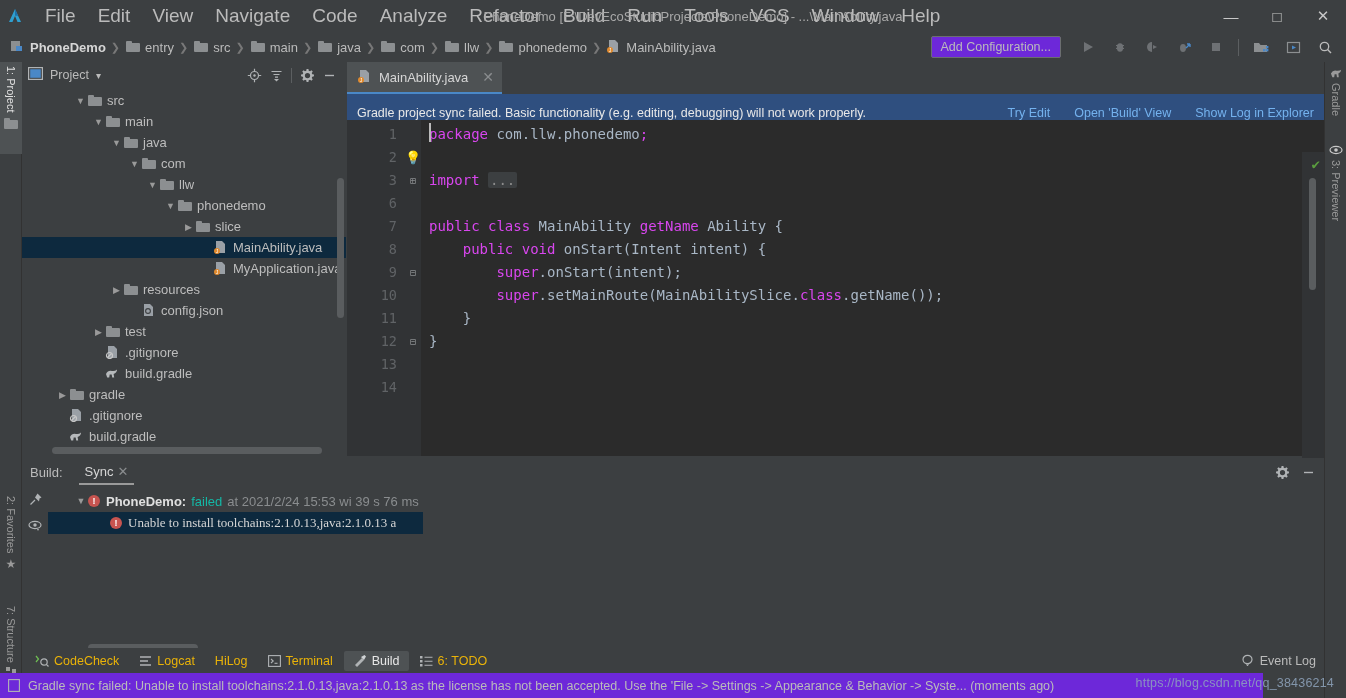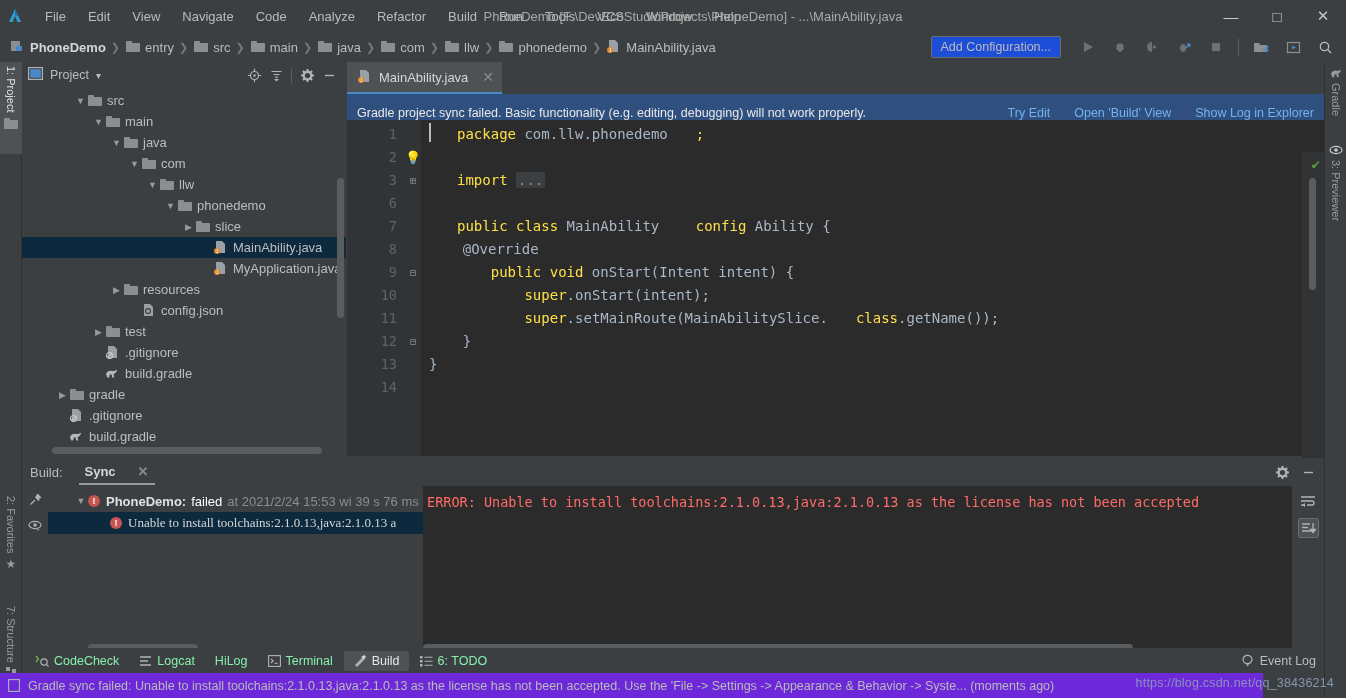--- a/index.html
+++ b/index.html
@@ -13,42 +13,42 @@
   }
   #app{ position:relative; width:1346px; height:698px; background:#3c3f41; }
 
   
   .titlebar{
     position:absolute; left:0; top:0; width:1346px; height:32px;
     background:#3c3f41; display:flex; align-items:center;
   }
   .logo{ width:30px; height:32px; display:flex; align-items:center; justify-content:center;}
   .menu{ display:flex; align-items:center; gap:0px; margin-left:4px;}
-  .menu-item{ padding:4px 11px; color:#bbbbbb; font-size:13px; cursor:default; white-space:nowrap;text-align:right;}
+  .menu-item{ padding:4px 11px; color:#bbbbbb; font-size:19px; cursor:default; white-space:nowrap;text-align:right;}
   .win-title{
     position:absolute; left:0; top:0; width:1346px; height:32px;
     display:flex; align-items:center; justify-content:center;
     color:#a9a9a9; font-size:13px; pointer-events:none;
   }
   .win-title span{ margin-left:40px; }
   .win-btns{ position:absolute; right:0; top:0; height:32px; display:flex; align-items:center; }
   .win-btn{ width:46px; height:32px; display:flex; align-items:center; justify-content:center; color:#c8c8c8; font-size:15px;}
 
   
   .navbar{
     position:absolute; left:0; top:32px; width:1346px; height:30px;
     background:#3c3f41; display:flex; align-items:center; padding-left:10px;
   }
   .crumb{ display:flex; align-items:center; color:#bbbbbb; font-size:13px; white-space:nowrap;}
   .crumb .chev{ color:#787878; margin:0 5px; font-size:11px;}
   .crumb .txt{ margin-left:4px; }
   .crumb.bold .txt{ font-weight:bold; color:#d6d6d6;}
   .navbar-right{ position:absolute; right:6px; top:0; height:30px; display:flex; align-items:center; gap:2px;}
   .addcfg{
-    border:1px solid #6b6e70; background:#1d4ed8; color:#bbbbbb;
+    border:1px solid #6b6e70; background:#6d28d9; color:#bbbbbb;
     font-size:12.5px; padding:3px 9px; border-radius:2px; margin-right:10px;
     font-family:"Liberation Sans", sans-serif;
   }
   .tbtn{ width:30px; height:26px; display:flex; align-items:center; justify-content:center; border-radius:3px;}
   .tsep{ width:1px; height:17px; background:#5c5f61; margin:0 5px;}
 
   
   .leftstrip{
     position:absolute; left:0; top:62px; width:22px; height:636px;
     background:#3c3f41; border-right:1px solid #323232;
@@ -134,21 +134,21 @@
   .gutter div{ height:23px; line-height:23px; padding-right:8px;}
   .foldcol{
     width:16px; background:#313335; flex:0 0 16px; padding-top:3px; position:relative;
   }
   .foldcol div{ height:23px; line-height:23px; text-align:center; color:#8a8d8f; font-size:10px;}
   .codelines{
     flex:1; padding-top:3px; position:relative; overflow:hidden;
     color:#a9b7c6; padding-left:8px;
   }
   .codelines .ln{ height:23px; line-height:23px; white-space:pre;}
-  .kw{ color:#fde047;padding-left:28px; }
+  .kw{ color:#d946ef; }
   .fld{ background:#3c3f41; color:#8c8c8c; border-radius:2px; padding:0 2px;}
   .bulb{ color:#f5c518; font-size:13px;}
   .caret{
     position:absolute; left:8px; top:3px; width:2px; height:19px; background:#bbbbbb;
   }
   .ed-scroll{
     position:absolute; right:8px; top:26px; width:7px; height:112px;
     background:#5a5d5f; border-radius:4px;
   }
   .ed-check{ position:absolute; right:4px; top:4px; color:#5a9e3f; font-size:14px;}
@@ -157,22 +157,22 @@
   }
 
   
   .buildwin{
     position:absolute; left:22px; top:458px; width:1302px; height:198px;
     background:#3c3f41;
   }
   .bw-head{ height:28px; display:flex; align-items:center; padding-left:8px; }
   .bw-head .bl{ color:#bbbbbb; font-size:13px; margin-right:16px;}
   .bw-tab{
-    display:flex; align-items:center; gap:22px; padding:4px 6px;
-    border-bottom:2px solid #9a9a9a; color:#d6d6d6; font-size:13px;font-weight:bold;
+    display:flex; align-items:center; gap:4px; padding:4px 6px;
+    border-bottom:2px solid #9a9a9a; color:#d6d6d6; font-size:13px;
   }
   .bw-tab .x{ color:#8a8d8f; font-size:13px;}
   .bw-head-right{ position:absolute; right:4px; top:0; height:28px; display:flex; align-items:center; gap:2px;}
   .bw-body{ position:relative; height:170px; display:flex; }
   .bw-side{
     width:26px; background:#3c3f41; padding-top:6px;
     display:flex; flex-direction:column; align-items:center; gap:12px;
   }
   .bw-tree{
     width:375px; background:#3c3f41; position:relative; font-size:13px; padding-top:4px;
@@ -204,21 +204,21 @@
   }
 
   
   .bottabs{
     position:absolute; left:22px; top:648px; width:1302px; height:25px;
     display:flex; align-items:center; gap:2px; padding-left:4px;
     background:#3c3f41;
   }
   .bt{
     display:flex; align-items:center; gap:5px; padding:3px 9px;
-    font-size:12.5px; color:#86efac; border-radius:2px;
+    font-size:12.5px; color:#eab308; border-radius:2px;
   }
   .bt.active{ background:#4e5254; color:#e8e8e8;}
   .bottabs-right{ position:absolute; right:8px; display:flex; align-items:center; gap:6px; font-size:12.5px; color:#bbbbbb;}
 
   
   .statusbar{
     position:absolute; left:0; top:673px; width:1263px; height:25px;
     background:#6d28d9; display:flex; align-items:center; padding-left:8px;
     font-size:12.5px; color:#bbbbbb; gap:8px;
   }
@@ -642,22 +642,21 @@
         <div>⊟</div>
         <div></div>
         <div></div>
       </div>
       <div class="codelines">
         <div class="caret"></div>
         <div class="ln"><span class="kw">package</span> com.llw.phonedemo<span class="kw">;</span></div>
         <div class="ln"></div>
         <div class="ln"><span class="kw">import</span> <span class="fld">...</span></div>
         <div class="ln"></div>
-        <div class="ln"><span class="kw">public class</span> MainAbility <span class="kw">config</span> Ability {</div>
-        <div class="ln">    @Override</div>
+        <div class="ln"><span class="kw">public class</span> MainAbility <span class="kw">getName</span> Ability {</div>
         <div class="ln">    <span class="kw">public void</span> onStart(Intent intent) {</div>
         <div class="ln">        <span class="kw">super</span>.onStart(intent);</div>
         <div class="ln">        <span class="kw">super</span>.setMainRoute(MainAbilitySlice.<span class="kw">class</span>.getName());</div>
         <div class="ln">    }</div>
         <div class="ln">}</div>
         <div class="ln"></div>
       </div>
       <div class="ed-right">
         <div class="ed-check">✔</div>
         <div class="ed-scroll"></div>
@@ -701,48 +700,30 @@
             <path d="M9 10 l2 0 -1 2 z" fill="#b0b3b5"></path>
           </svg>
         </span>
       </div>
 
       <div class="bw-tree">
         <div class="bwrow" style="padding-left:26px;">
           <span class="arrow" style="width:14px;color:#9a9a9a;font-size:9px;text-align:center;">▼</span>
           <span class="err-ico">!</span>
           <span style="margin-left:6px;color:#e0e0e0;font-weight:bold;">PhoneDemo:</span>
-          <span style="margin-left:5px;color:#ffffff;">failed</span>
+          <span style="margin-left:5px;color:#14b8a6;">failed</span>
           <span style="margin-left:5px;color:#8a8d8f;">at 2021/2/24 15:53 wi 39 s 76 ms</span>
         </div>
         <div class="bwrow sel" style="padding-left:62px;">
           <span class="err-ico">!</span>
           <span style="margin-left:6px;color:#d6d6d6;font-family:Liberation Serif, serif;">Unable to install toolchains:2.1.0.13,java:2.1.0.13 a</span>
         </div>
         <div class="bwtree-hscroll"></div>
       </div>
 
-      <div class="bw-console">
-        <div class="eline">ERROR: Unable to install toolchains:2.1.0.13,java:2.1.0.13 as the license has not been accepted</div>
-        <div class="bw-hscroll"></div>
-        <div class="bw-console-right">
-          <span>
-            <svg class="icon-svg" width="16" height="14" viewBox="0 0 16 14">
-              <path d="M1 3 h14 M1 7 h11 a2 2 0 0 1 0 4 h-5 M1 11 h3" stroke="#b0b3b5" stroke-width="1.3" fill="none"></path>
-              <path d="M5 9 l-2.5 2 2.5 2 z" fill="#b0b3b5"></path>
-            </svg>
-          </span>
-          <span style="background:#4e5254;border:1px solid #6b6e70;border-radius:2px;padding:2px;">
-            <svg class="icon-svg" width="15" height="14" viewBox="0 0 15 14">
-              <path d="M1 3 h8 M1 6.5 h6 M1 10 h9" stroke="#b0b3b5" stroke-width="1.3"></path>
-              <path d="M12 2 v7 M12 11.5 l-2.5 -3 h5 z" stroke="#b0b3b5" stroke-width="1.3" fill="#b0b3b5"></path>
-            </svg>
-          </span>
-        </div>
-      </div>
     </div>
   </div>
 
   <div class="bottabs">
     <div class="bt">
       <span>
         <svg class="icon-svg" width="14" height="13" viewBox="0 0 14 13">
           <path d="M1 2 l2.5 3 -2.5 3" stroke="#6fbf53" stroke-width="1.2" fill="none"></path>
           <circle cx="9" cy="8" r="3.2" fill="none" stroke="#b0b3b5" stroke-width="1.2"></circle>
           <line x1="11.3" y1="10.3" x2="13.5" y2="12.5" stroke="#b0b3b5" stroke-width="1.2"></line>

